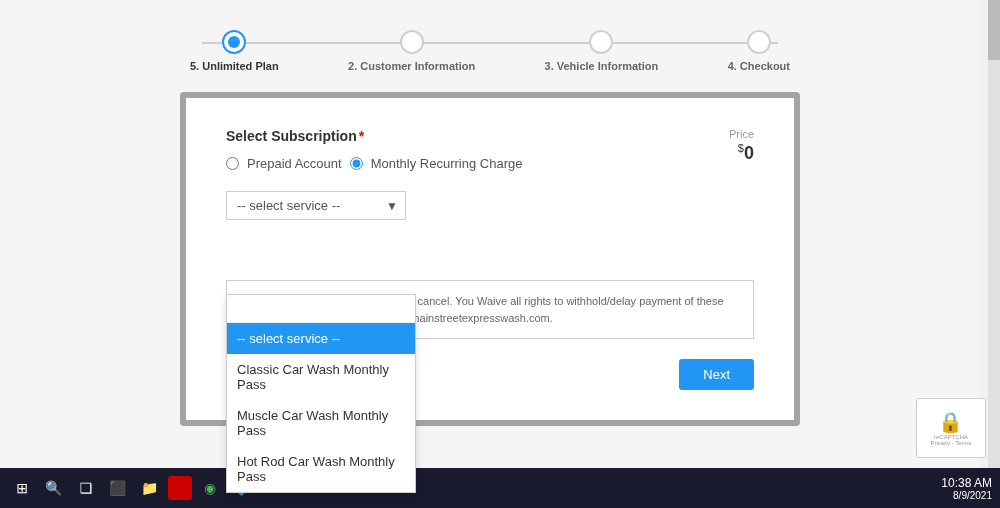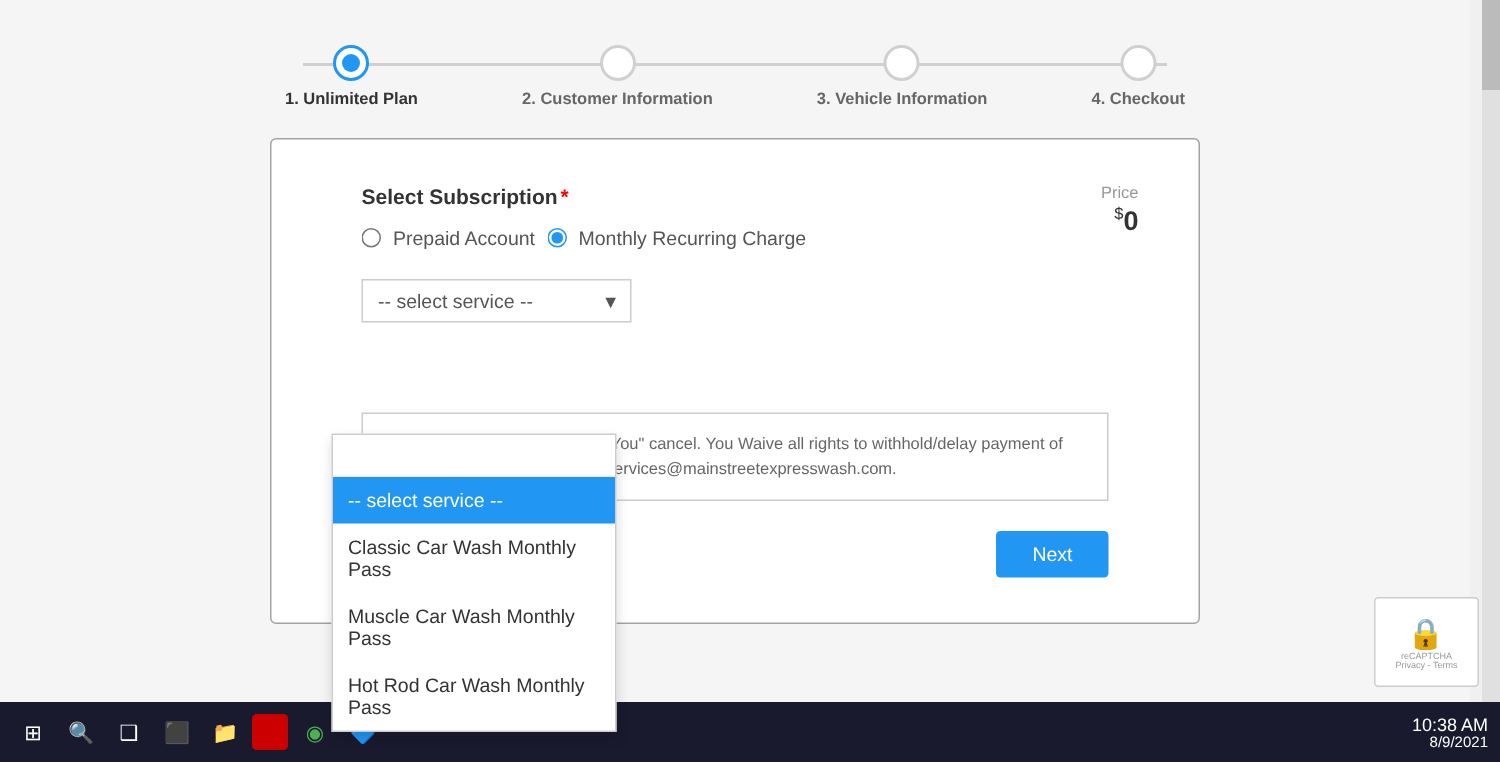--- a/index.html
+++ b/index.html
@@ -80,23 +80,23 @@
       font-weight: bold;
     }
     .step-label.active {
       color: #333;
       font-weight: bold;
     }
 
     
     .card {
       background: white;
-      border: 1px solid #a3a3a3;
+      border: 6px solid #a3a3a3;
       border-radius: 4px;
-      padding: 30px 60px;
+      padding: 30px 40px;
       max-width: 620px;
       margin: 0 auto;
       position: relative;
     }
 
     
     .section-title {
       font-size: 14px;
       font-weight: bold;
       color: #333;
@@ -315,21 +315,21 @@
 <body>
 
 <div class="main-content">
 
   <div class="stepper">
     <div class="stepper-inner">
       <div class="step-line"></div>
 
       <div class="step-item">
         <div class="step-circle active"></div>
-        <div class="step-label active">1. Unlimited Plan</div>
+        <div class="step-label active">5. Unlimited Plan</div>
       </div>
 
       <div class="step-item">
         <div class="step-circle"></div>
         <div class="step-label">2. Customer Information</div>
       </div>
 
       <div class="step-item">
         <div class="step-circle"></div>
         <div class="step-label">3. Vehicle Information</div>

